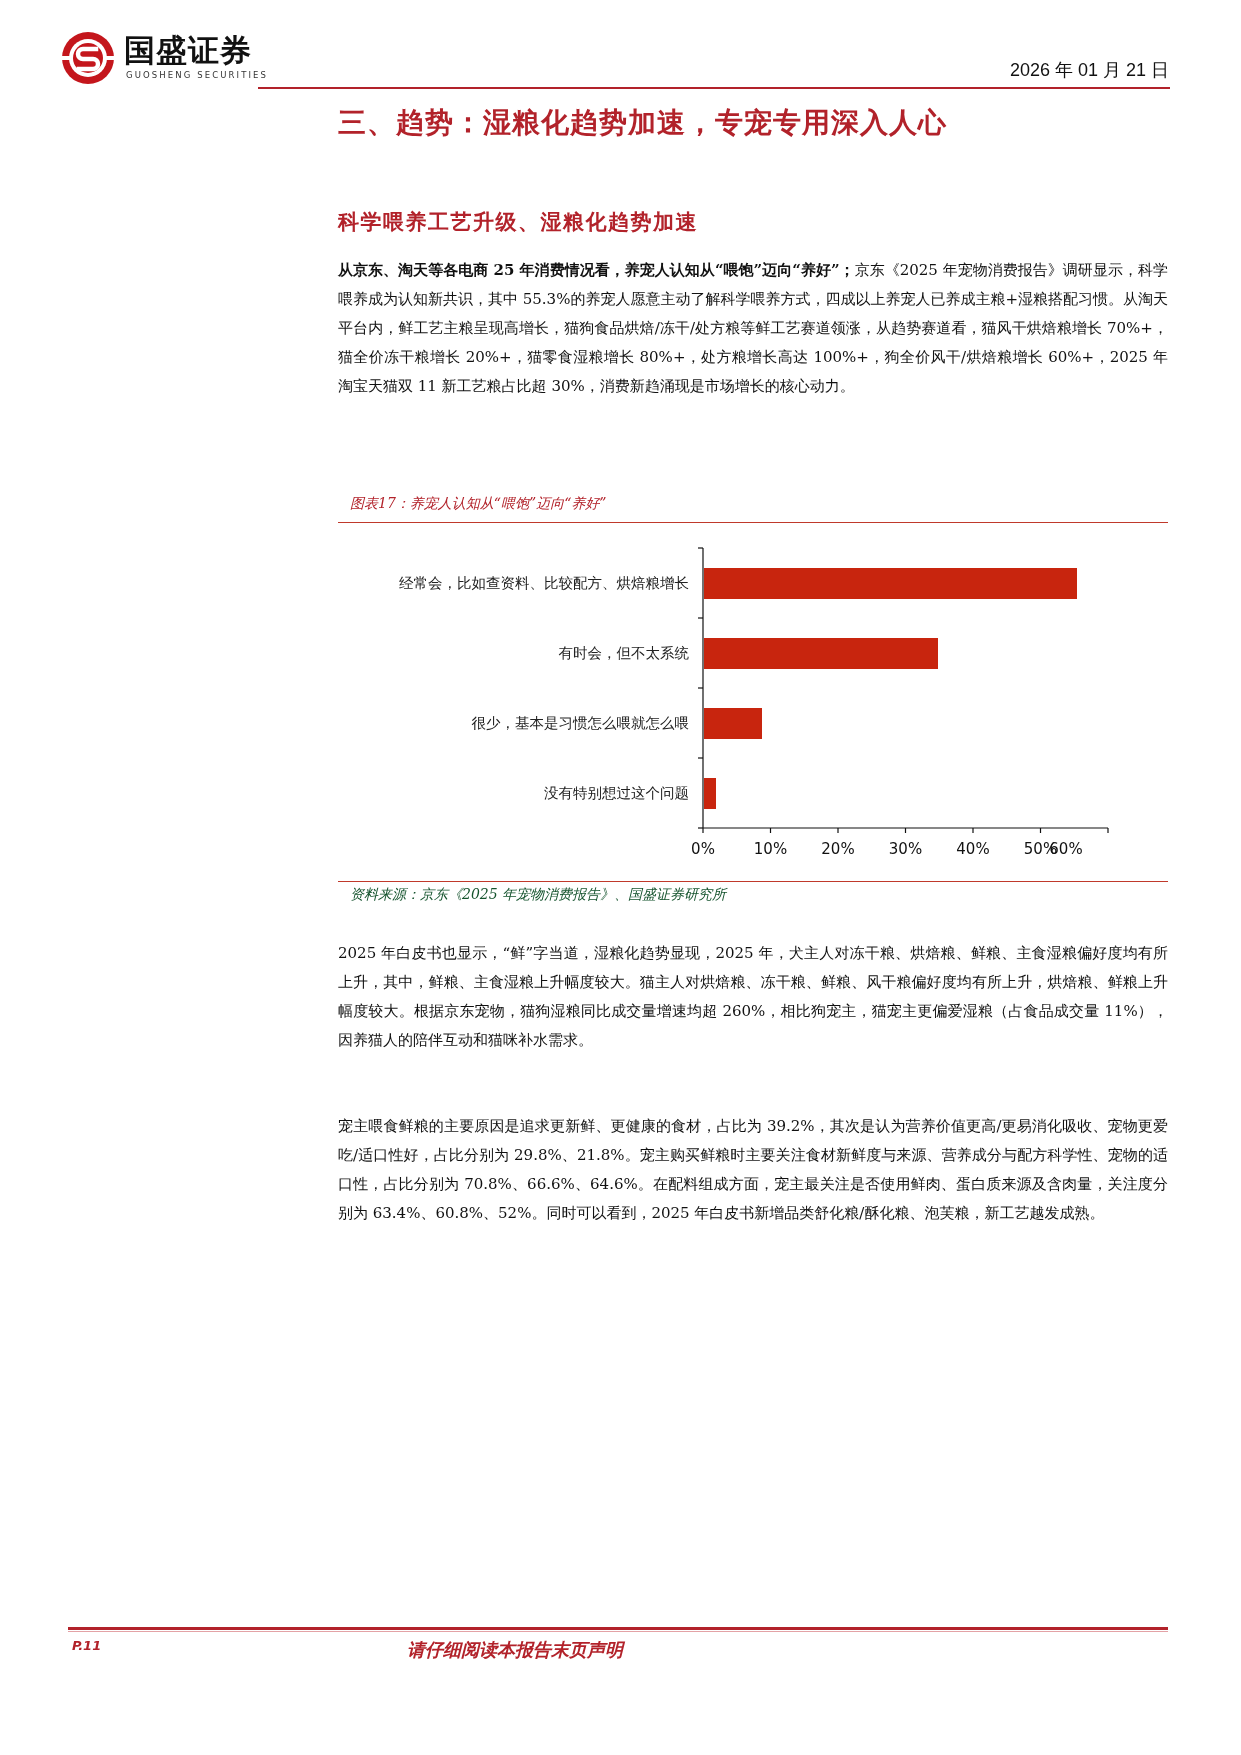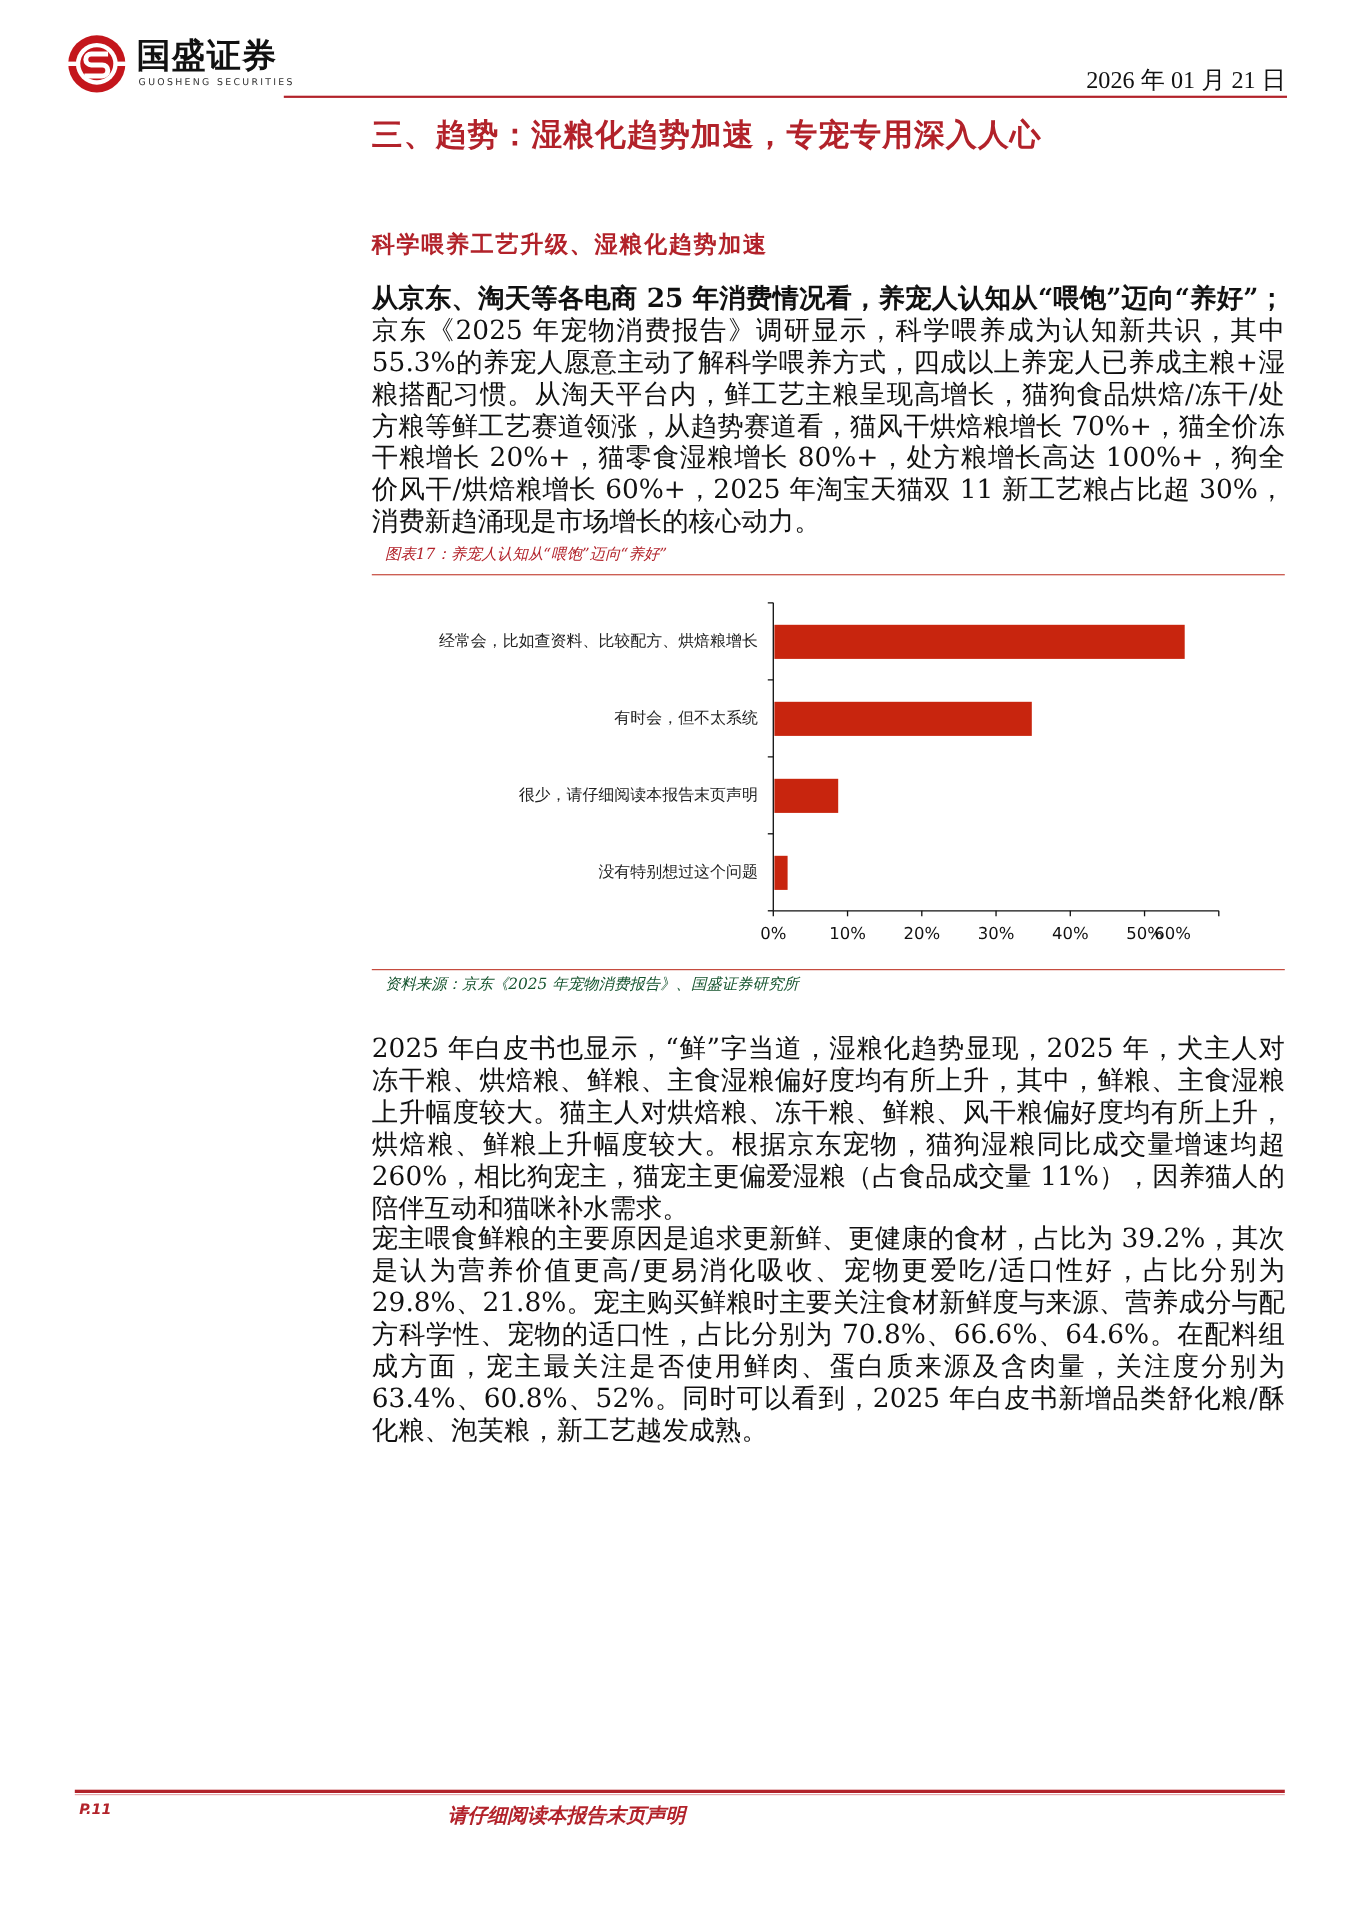--- a/index.html
+++ b/index.html
@@ -7,29 +7,29 @@
          font-family:"DejaVu Serif", "Liberation Serif", serif; color:#111; }
   .abs { position:absolute; }
 
   
   .logo { left:60px; top:30px; width:56px; height:56px; }
   .brand-cn { left:124px; top:30px; font-family:"DejaVu Sans", sans-serif; font-weight:bold;
               font-size:31px; letter-spacing:1px; color:#111; }
   .brand-en { left:126px; top:70px; font-family:"DejaVu Sans", sans-serif; font-size:8.5px;
               letter-spacing:2.1px; color:#333; }
   .header-line { left:258px; top:87px; width:912px; height:2px; background:#b2222a; }
-  .header-date { right:72px; top:58px; font-family:Liberation Serif, serif; font-size:22px; color:#111;margin-left:39px; }
+  .header-date { right:72px; top:58px; font-family:Liberation Sans, sans-serif; font-size:18px; color:#111;margin-left:39px; }
 
   
   .h1 { left:338px; top:104px; font-size:28px; font-weight:bold; color:#b2222a; letter-spacing:1px;
         font-family:"DejaVu Serif", serif; }
   .h2 { left:338px; top:208px; font-size:21px; font-weight:bold; color:#b2222a; letter-spacing:1.5px;
         font-family:"DejaVu Serif", serif; }
 
-  .para { left:338px; width:830px; font-size:24px; line-height:29px; text-align:justify;
+  .para { left:338px; width:830px; font-size:15px; line-height:29px; text-align:justify;
           font-family:"DejaVu Serif", serif; color:#111; }
   .para b { font-weight:bold; }
   .p1 { top:256px; }
   .p2 { top:939px; }
   .p3 { top:1112px; }
 
   
   .fig-title { left:350px; top:495px; font-size:14px; font-style:italic; color:#b2222a;
                font-family:"DejaVu Serif", serif; }
   .fig-line-top { left:338px; top:522px; width:830px; height:1px; background:#c0392b; }
@@ -95,21 +95,21 @@
       <line x1="500" y1="288" x2="500" y2="293" stroke="#111" stroke-width="1.2"></line>
       <line x1="567.5" y1="288" x2="567.5" y2="293" stroke="#111" stroke-width="1.2"></line>
       <line x1="635" y1="288" x2="635" y2="293" stroke="#111" stroke-width="1.2"></line>
       <line x1="702.5" y1="288" x2="702.5" y2="293" stroke="#111" stroke-width="1.2"></line>
       <line x1="770" y1="288" x2="770" y2="293" stroke="#111" stroke-width="1.2"></line>
     </svg>
     <div class="cat-label" style="right: 479px; top: 43px;">经常会，比如查资料、比较配方、烘焙粮增长</div>
     <div class="bar" style="left: 366px; top: 27.5px; height: 31px; width: 373.275px; background: rgb(200, 37, 14);"></div>
     <div class="cat-label" style="right: 479px; top: 113px;">有时会，但不太系统</div>
     <div class="bar" style="left: 366px; top: 97.5px; height: 31px; width: 234.225px; background: rgb(200, 37, 14);"></div>
-    <div class="cat-label" style="right: 479px; top: 183px;">很少，请仔细阅读本报告末页声明</div>
+    <div class="cat-label" style="right: 479px; top: 183px;">很少，基本是习惯怎么喂就怎么喂</div>
     <div class="bar" style="left: 366px; top: 167.5px; height: 31px; width: 58.05px; background: rgb(200, 37, 14);"></div>
     <div class="cat-label" style="right: 479px; top: 253px;">没有特别想过这个问题</div>
     <div class="bar" style="left: 366px; top: 237.5px; height: 31px; width: 12.15px; background: rgb(200, 37, 14);"></div>
     <div class="tick-label" style="left: 365px; top: 300px;">0%</div>
     <div class="tick-label" style="left: 432.5px; top: 300px;">10%</div>
     <div class="tick-label" style="left: 500px; top: 300px;">20%</div>
     <div class="tick-label" style="left: 567.5px; top: 300px;">30%</div>
     <div class="tick-label" style="left: 635px; top: 300px;">40%</div>
     <div class="tick-label" style="left: 702.5px; top: 300px;">50%</div>
     <div class="tick-label" style="left: 728px; top: 300px;">60%</div>

